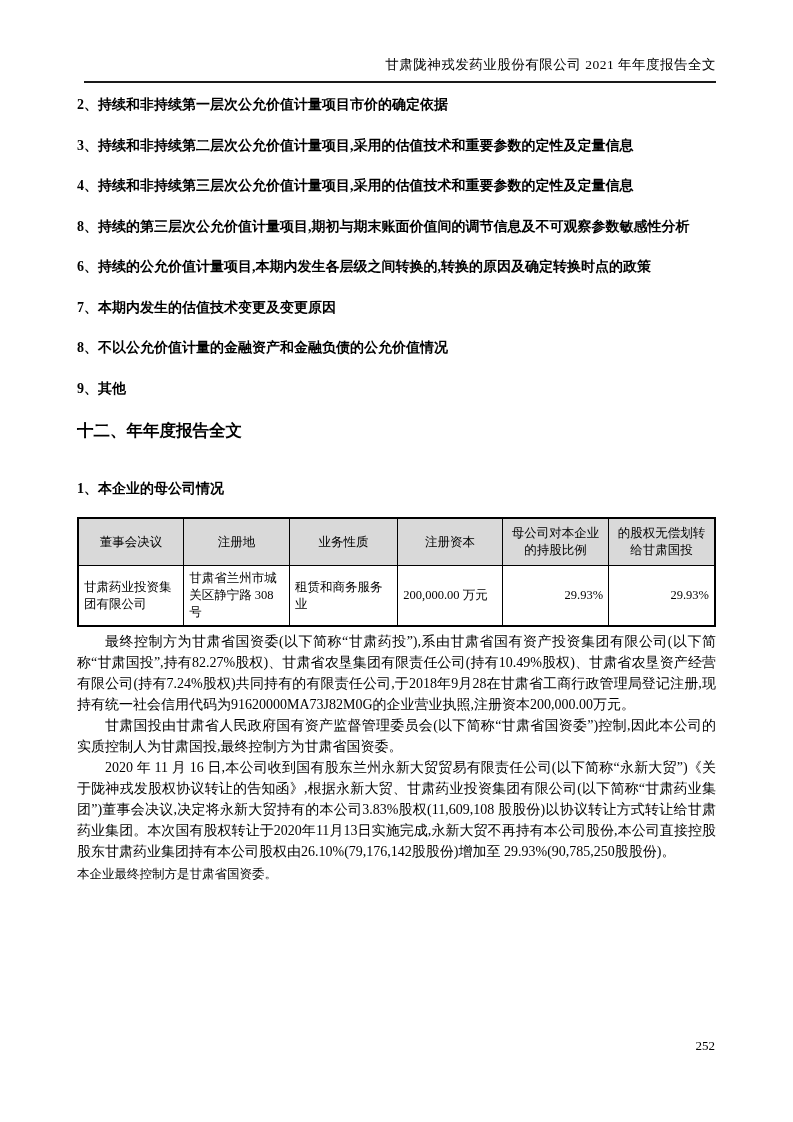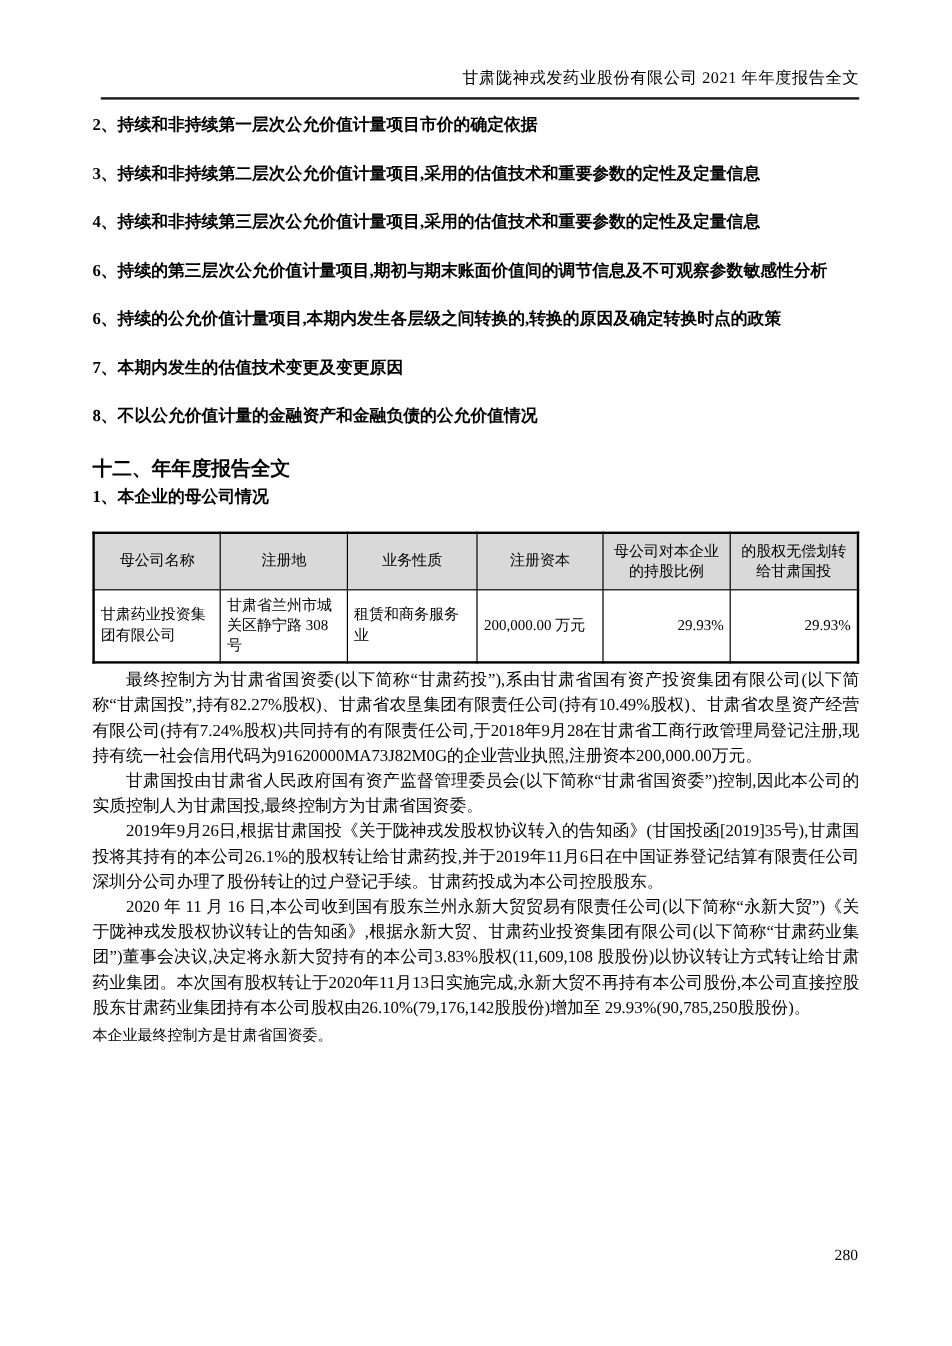--- a/index.html
+++ b/index.html
@@ -35,21 +35,21 @@
   .section-heading {
     font-weight:bold;
     font-size:16.5px;
     line-height:24px;
     margin:19px 0 0 0;
   }
   .subsection-heading {
     font-weight:bold;
     font-size:14px;
     line-height:20px;
-    margin:2px 0 0 0;
+    margin:36px 0 0 0;
   }
   table.ptable {
     width:100%;
     margin-top:18px;
     border-collapse:collapse;
     border:2px solid #000;
     table-layout:fixed;
   }
   table.ptable th, table.ptable td {
     border:1px solid #000;
@@ -99,40 +99,41 @@
 
   <div class="page-header">
     <span>甘肃陇神戎发药业股份有限公司 2021 年年度报告全文</span>
   </div>
 
   <div class="content">
 
     <p class="outline-item first">2、持续和非持续第一层次公允价值计量项目市价的确定依据</p>
     <p class="outline-item">3、持续和非持续第二层次公允价值计量项目,采用的估值技术和重要参数的定性及定量信息</p>
     <p class="outline-item">4、持续和非持续第三层次公允价值计量项目,采用的估值技术和重要参数的定性及定量信息</p>
-    <p class="outline-item">6、持续的第三层次公允价值计量项目,期初与期末账面价值间的调节信息及不可观察参数敏感性分析</p>
+    <p class="outline-item">8、持续的第三层次公允价值计量项目,期初与期末账面价值间的调节信息及不可观察参数敏感性分析</p>
     <p class="outline-item">6、持续的公允价值计量项目,本期内发生各层级之间转换的,转换的原因及确定转换时点的政策</p>
     <p class="outline-item">7、本期内发生的估值技术变更及变更原因</p>
     <p class="outline-item">8、不以公允价值计量的金融资产和金融负债的公允价值情况</p>
+    <p class="outline-item">9、其他</p>
 
     <p class="section-heading">十二、年年度报告全文</p>
     <p class="subsection-heading">1、本企业的母公司情况</p>
 
     <table class="ptable">
       <colgroup>
         <col style="width:16.6%">
           <col style="width:16.6%">
           <col style="width:17.0%">
         <col style="width:16.4%">
           <col style="width:16.7%">
           <col style="width:16.7%">
       </colgroup>
       <thead>
         <tr>
-          <th style="background: rgb(217, 217, 217);">母公司名称</th>
+          <th style="background: rgb(217, 217, 217);">董事会决议</th>
           <th style="background: rgb(217, 217, 217);">注册地</th>
           <th style="background: rgb(217, 217, 217);">业务性质</th>
           <th style="background: rgb(217, 217, 217);">注册资本</th>
           <th style="background: rgb(217, 217, 217);">母公司对本企业的持股比例</th>
           <th style="background: rgb(217, 217, 217);">的股权无偿划转给甘肃国投</th>
         </tr>
       </thead>
       <tbody>
         <tr>
           <td class="al">甘肃药业投资集团有限公司</td>
@@ -141,22 +142,21 @@
           <td class="al">200,000.00 万元</td>
           <td class="ar">29.93%</td>
           <td class="ar">29.93%</td>
         </tr>
       </tbody>
     </table>
 
 
     <p class="para first">最终控制方为甘肃省国资委(以下简称“甘肃药投”),系由甘肃省国有资产投资集团有限公司(以下简称“甘肃国投”,持有82.27%股权)、甘肃省农垦集团有限责任公司(持有10.49%股权)、甘肃省农垦资产经营有限公司(持有7.24%股权)共同持有的有限责任公司,于2018年9月28在甘肃省工商行政管理局登记注册,现持有统一社会信用代码为91620000MA73J82M0G的企业营业执照,注册资本200,000.00万元。</p>
     <p class="para">甘肃国投由甘肃省人民政府国有资产监督管理委员会(以下简称“甘肃省国资委”)控制,因此本公司的实质控制人为甘肃国投,最终控制方为甘肃省国资委。</p>
-    <p class="para">2019年9月26日,根据甘肃国投《关于陇神戎发股权协议转入的告知函》(甘国投函[2019]35号),甘肃国投将其持有的本公司26.1%的股权转让给甘肃药投,并于2019年11月6日在中国证券登记结算有限责任公司深圳分公司办理了股份转让的过户登记手续。甘肃药投成为本公司控股股东。</p>
     <p class="para">2020 年 11 月 16 日,本公司收到国有股东兰州永新大贸贸易有限责任公司(以下简称“永新大贸”)《关于陇神戎发股权协议转让的告知函》,根据永新大贸、甘肃药业投资集团有限公司(以下简称“甘肃药业集团”)董事会决议,决定将永新大贸持有的本公司3.83%股权(11,609,108 股股份)以协议转让方式转让给甘肃药业集团。本次国有股权转让于2020年11月13日实施完成,永新大贸不再持有本公司股份,本公司直接控股股东甘肃药业集团持有本公司股权由26.10%(79,176,142股股份)增加至 29.93%(90,785,250股股份)。</p>
 
     <p class="final-note">本企业最终控制方是甘肃省国资委。</p>
 
   </div>
 
-  <div class="page-number">280</div>
+  <div class="page-number">252</div>
 
 </div>
 
 </body></html>

